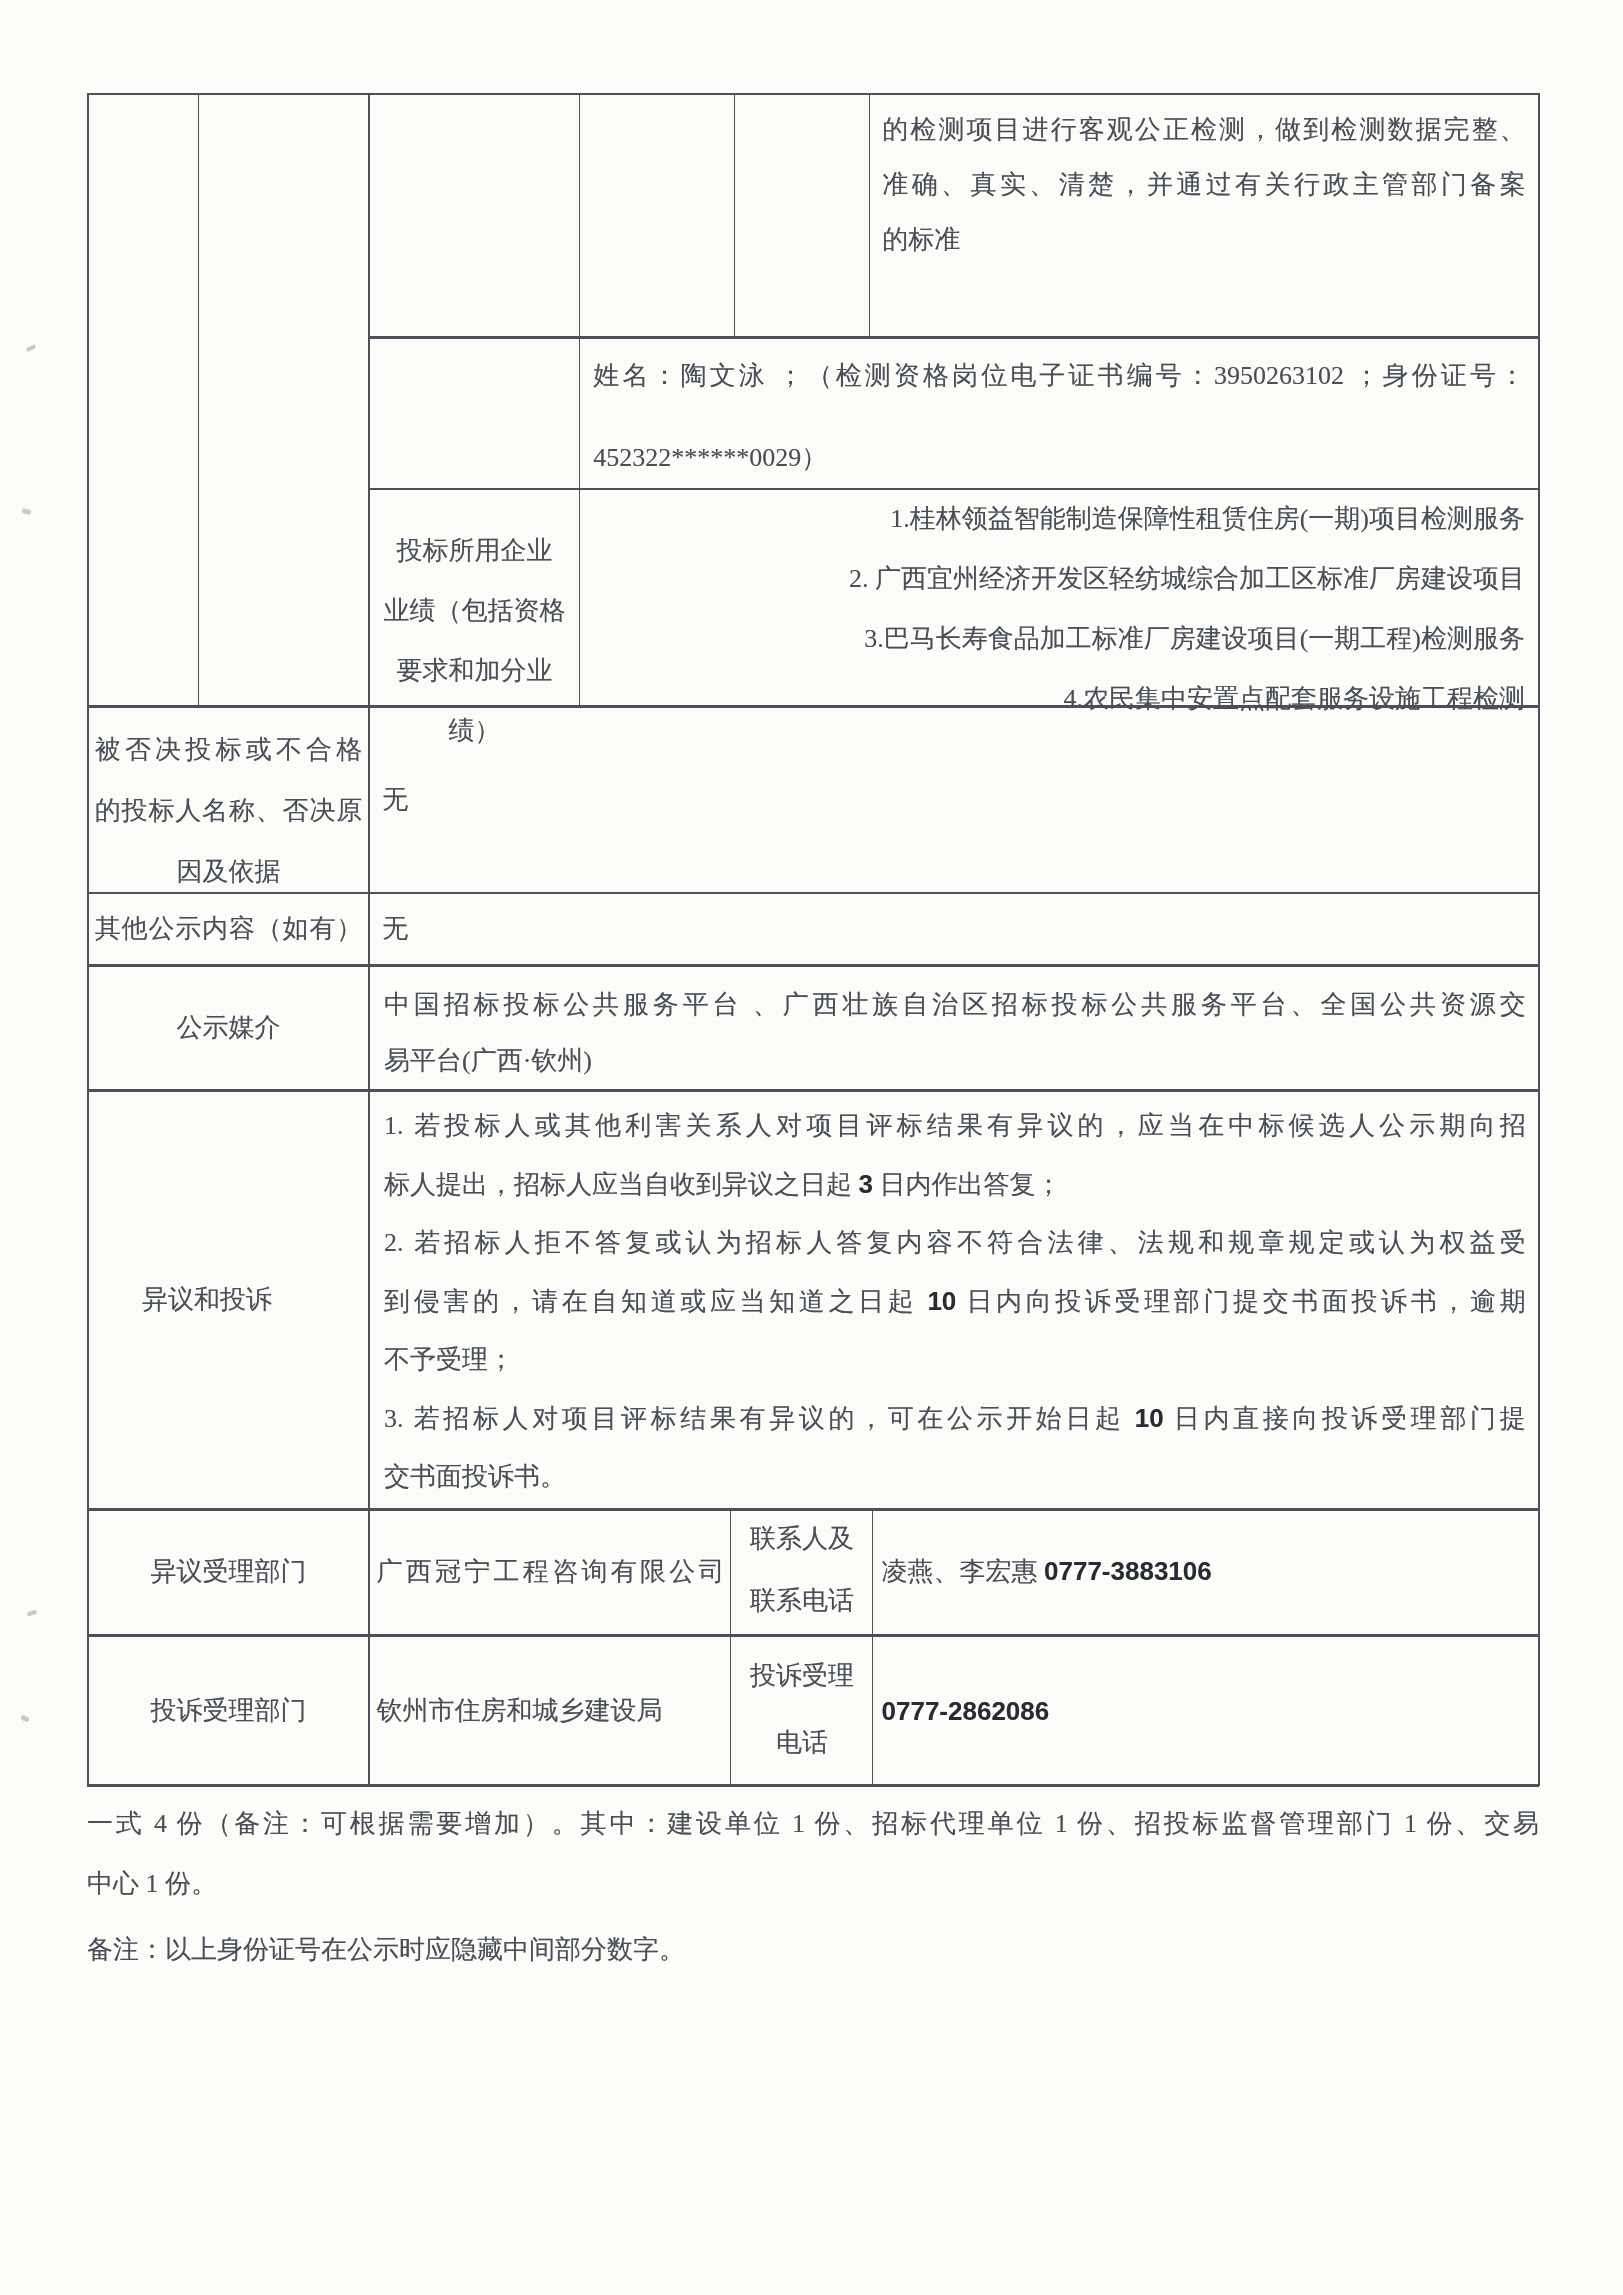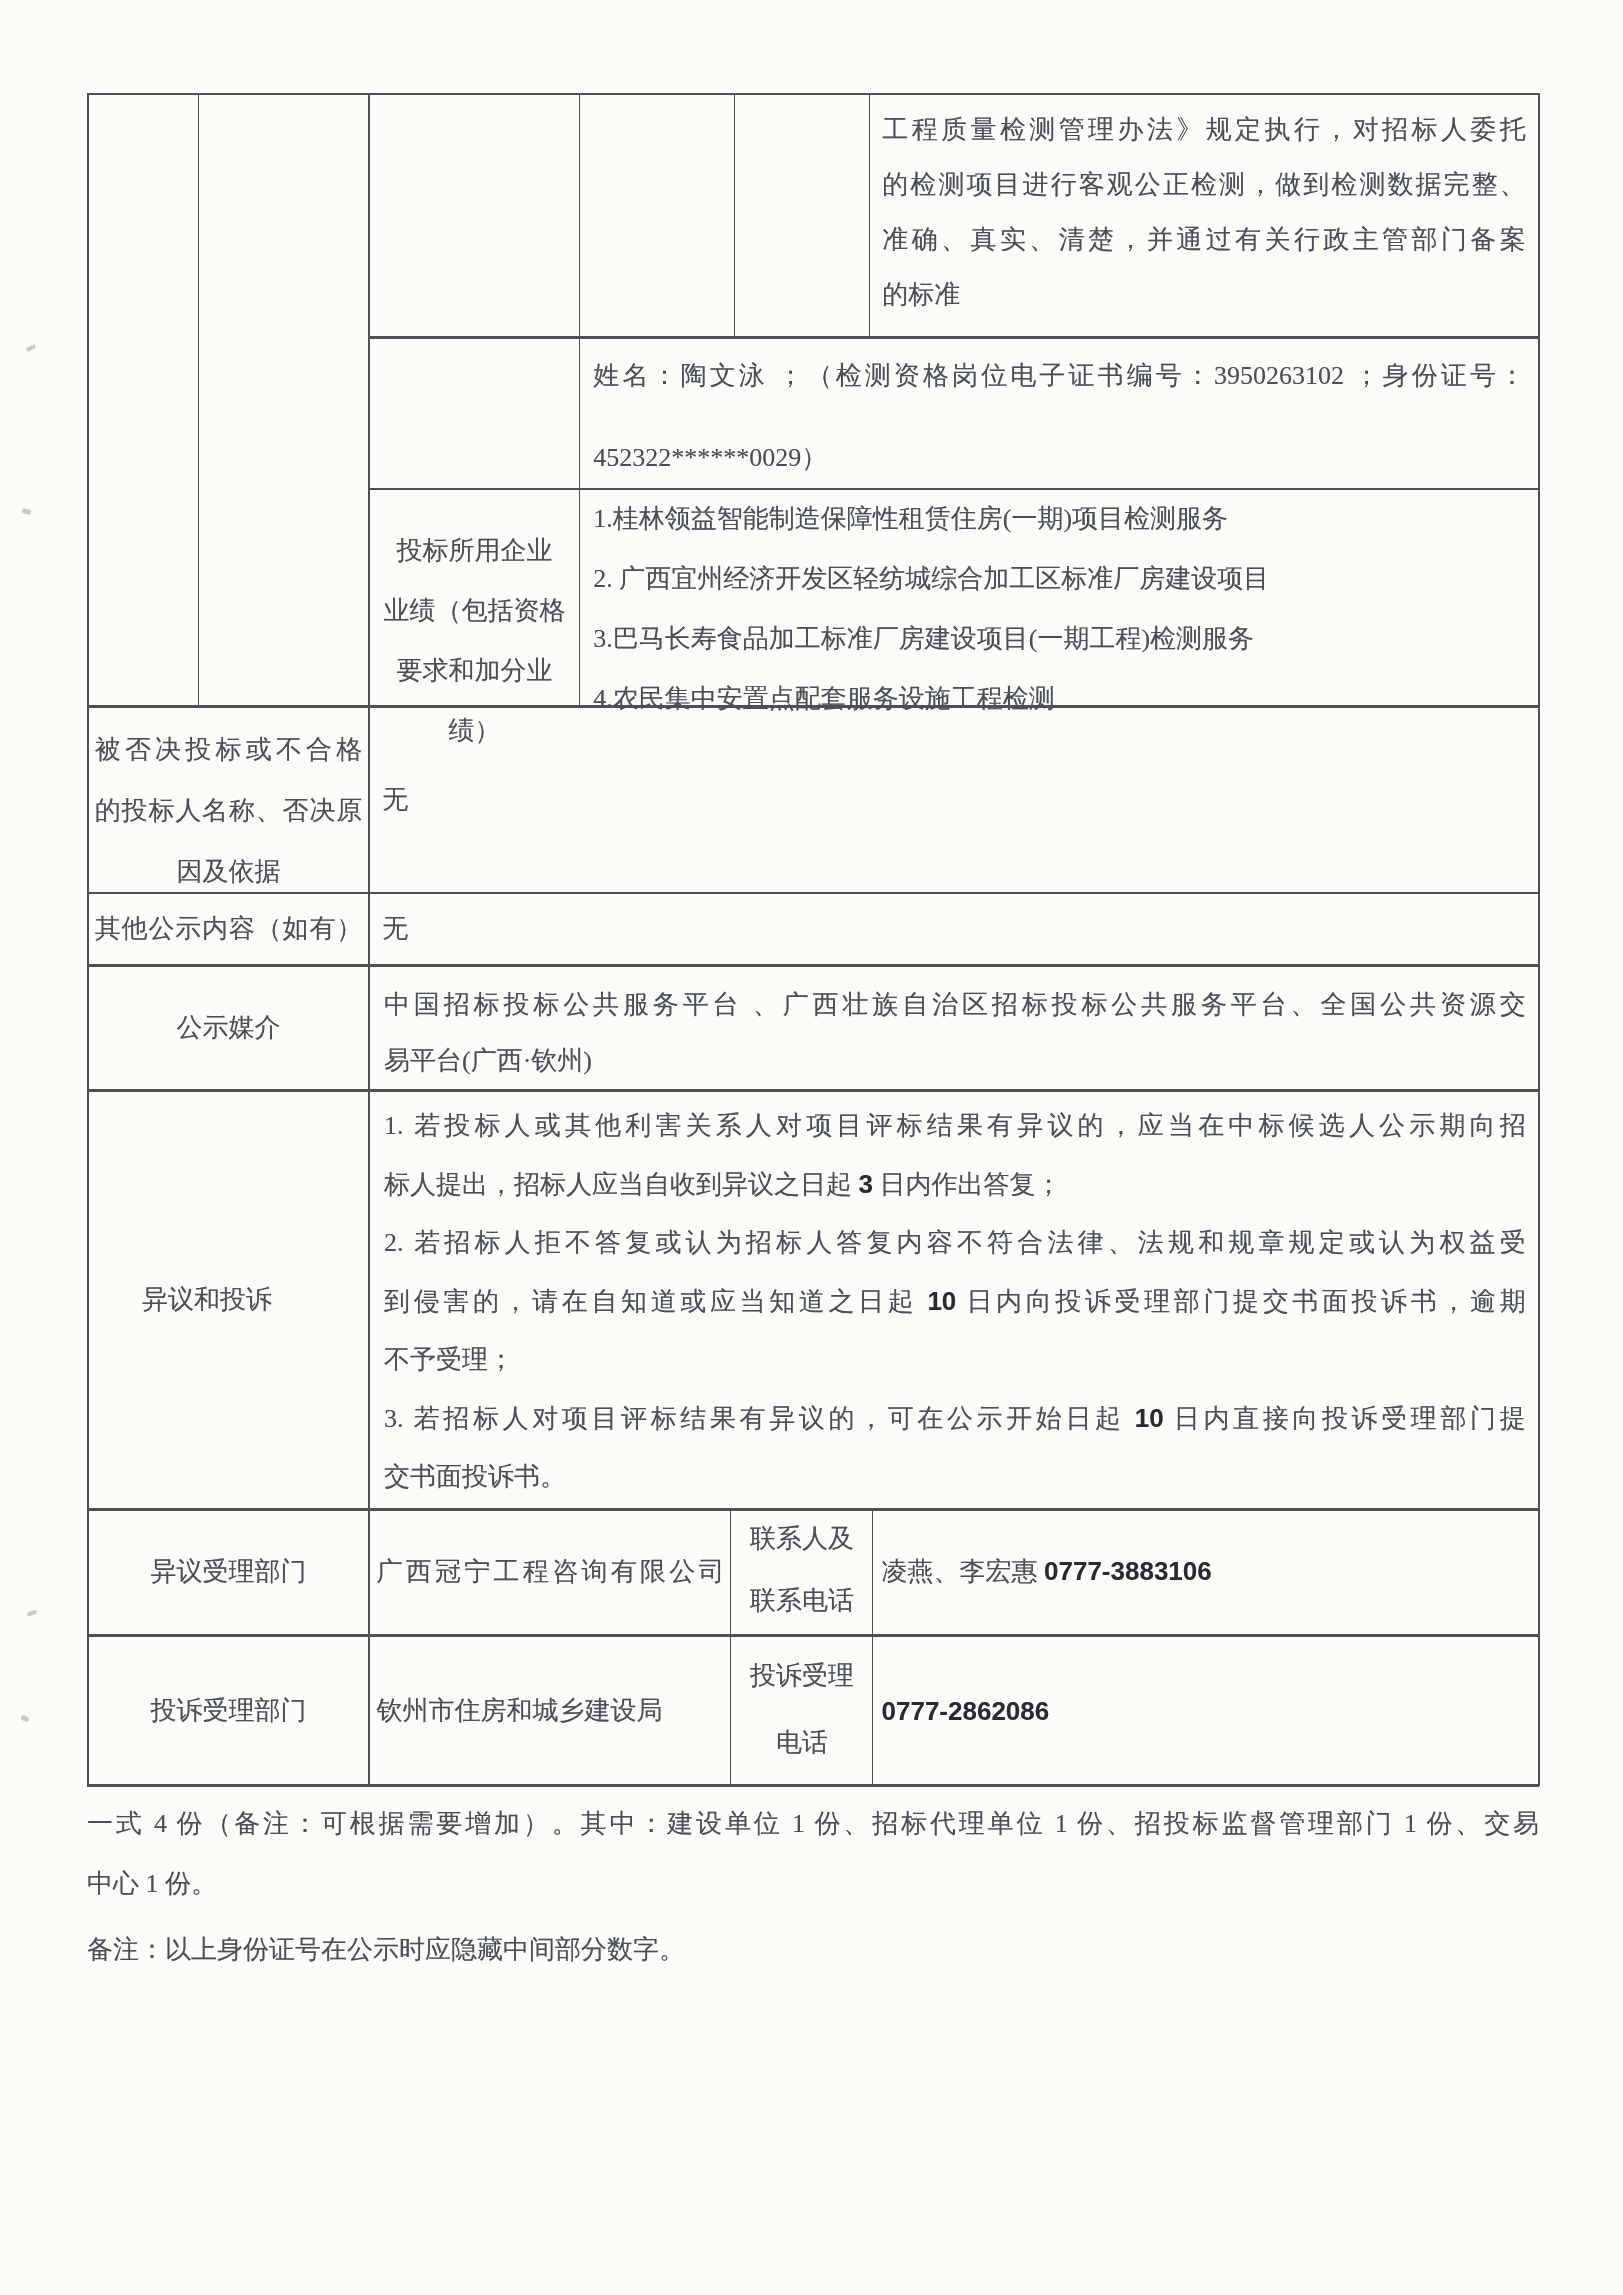--- a/index.html
+++ b/index.html
@@ -49,38 +49,37 @@
   <div class="hline" style="left:368px;top:488px;width:1172px;height:2.4px;"></div>
   <div class="hline" style="left:87px;top:705px;width:1452px;height:3.3px;"></div>
   <div class="hline" style="left:87px;top:892px;width:1452px;height:2.4px;"></div>
   <div class="hline" style="left:87px;top:964px;width:1452px;height:2.8px;"></div>
   <div class="hline" style="left:87px;top:1089px;width:1452px;height:2.8px;"></div>
   <div class="hline" style="left:87px;top:1508px;width:1452px;height:2.8px;"></div>
   <div class="hline" style="left:87px;top:1634px;width:1452px;height:3.3px;"></div>
   <div class="hline" style="left:87px;top:1784px;width:1452px;height:2.8px;"></div>
 
   <div class="cell wrapok" style="left:871px;top:93px;width:667px;height:244px;padding:23.6px 12.3px 0 11.3px;gap:29px;">
-    <div class="ln fill">工程质量检测管理办法》规定执行，对招标人委托</div>
     <div class="ln fill">的检测项目进行客观公正检测，做到检测数据完整、</div>
     <div class="ln fill">准确、真实、清楚，并通过有关行政主管部门备案</div>
     <div class="ln">的标准</div>
   </div>
 
   <div class="cell" style="left:581px;top:339px;width:957px;height:148px;padding:23.6px 13px 0 12.3px;gap:56px;">
     <div class="ln fill">姓名：陶文泳 ；（检测资格岗位电子证书编号：3950263102 ；身份证号：</div>
     <div class="ln">452322******0029）</div>
   </div>
 
   <div class="cell" style="left:370px;top:490px;width:209px;height:215px;padding-top:16px;gap:34px;margin-top:32px;">
     <div class="ln ctr">投标所用企业</div>
     <div class="ln ctr">业绩（包括资格</div>
     <div class="ln ctr">要求和加分业</div>
     <div class="ln ctr">绩）</div>
   </div>
-  <div class="cell" style="left:581px;top:490px;width:957px;height:215px;padding:16px 13px 0 12.3px;gap:34px;">
+  <div class="cell" style="left:581px;top:490px;width:957px;height:215px;padding:16px 13px 0 12.3px;gap:34px;text-align:right;">
     <div class="ln">1.桂林领益智能制造保障性租赁住房(一期)项目检测服务</div>
     <div class="ln">2. 广西宜州经济开发区轻纺城综合加工区标准厂房建设项目</div>
     <div class="ln">3.巴马长寿食品加工标准厂房建设项目(一期工程)检测服务</div>
     <div class="ln">4.农民集中安置点配套服务设施工程检测</div>
   </div>
 
   <div class="cell" style="left:89px;top:708px;width:279px;height:184px;padding:29px 5.7px 0 5.7px;gap:35px;">
     <div class="ln fill">被否决投标或不合格</div>
     <div class="ln fill">的投标人名称、否决原</div>
     <div class="ln ctr">因及依据</div>

